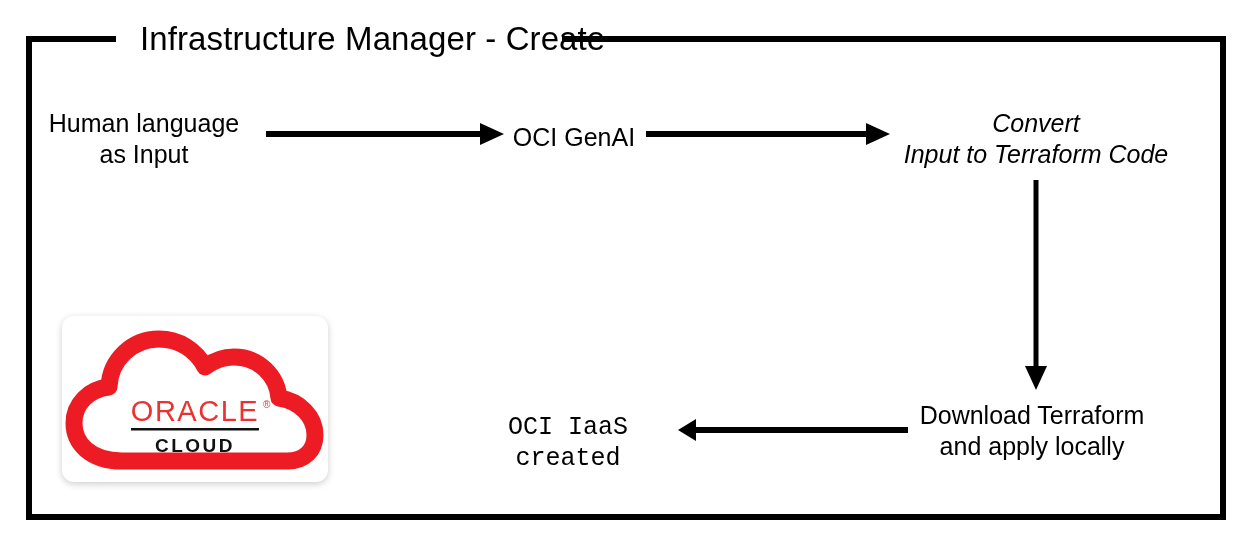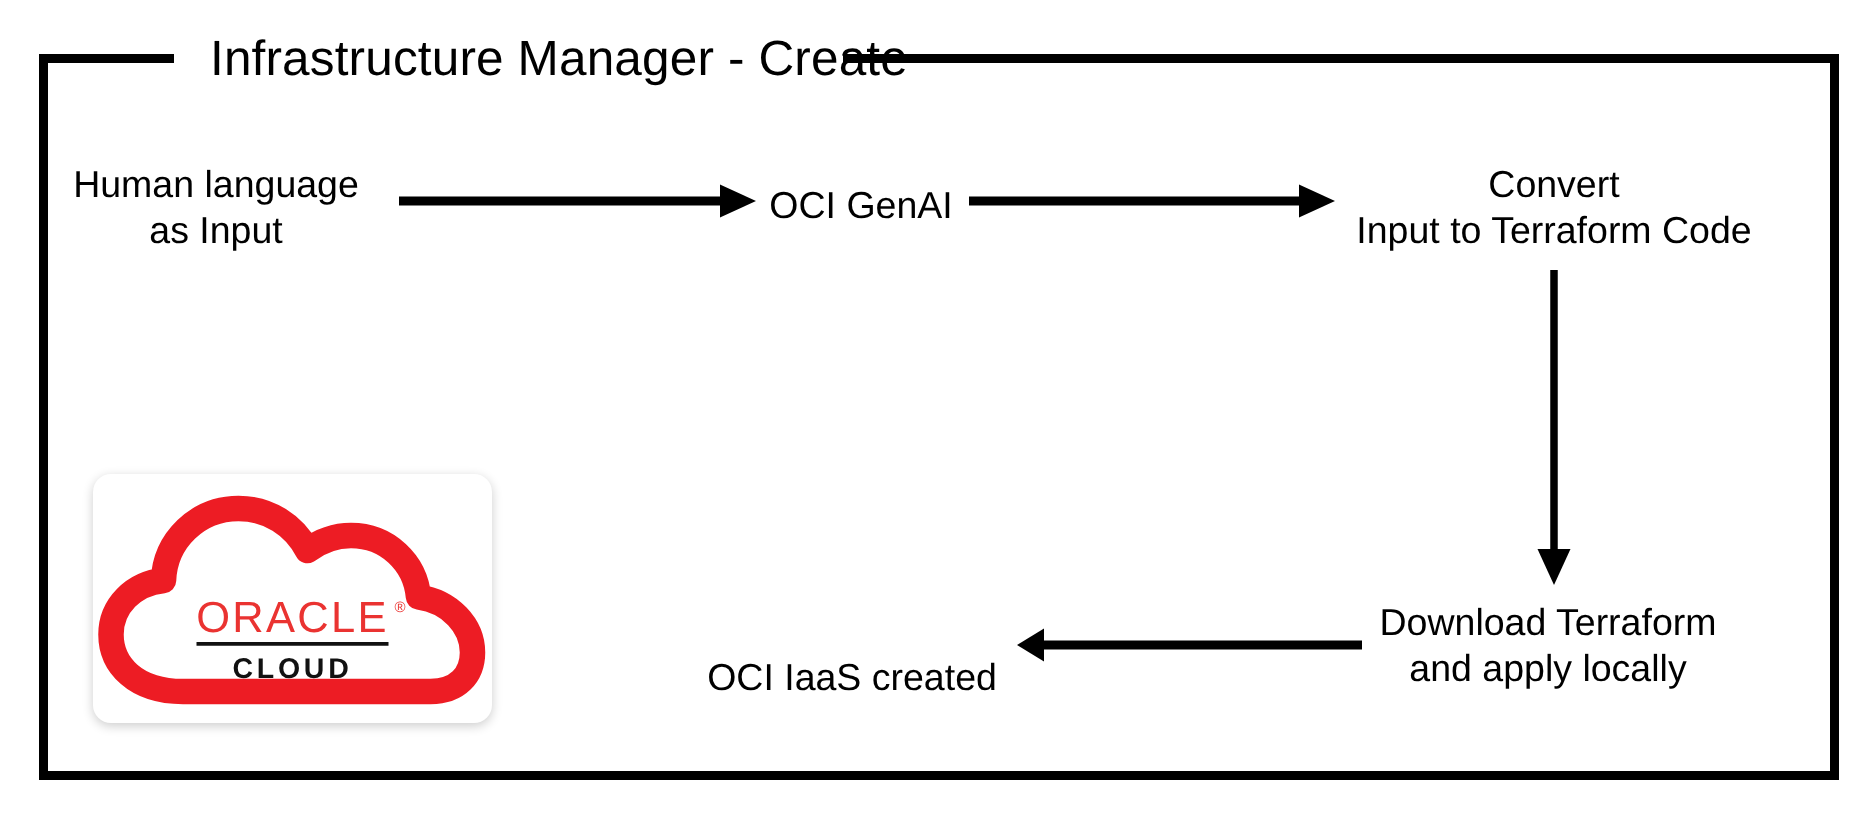--- a/index.html
+++ b/index.html
@@ -88,30 +88,32 @@
   }
   #node-oci-genai {
     left: 500px;
     top: 122px;
     width: 148px;
   }
   #node-convert-terraform {
     left: 886px;
     top: 108px;
     width: 300px;
+    font-style: italic;
   }
   #node-download-apply {
     left: 894px;
     top: 400px;
     width: 276px;
   }
   #node-oci-iaas-created {
     left: 460px;
-    top: 437px;
+    top: 412px;
     width: 216px;
+    font-family: Liberation Mono, monospace;
   }
 
   
   .arrow {
     position: absolute;
   }
   #arrow-input-to-genai {
     left: 264px;
     top: 120px;
     width: 240px;

